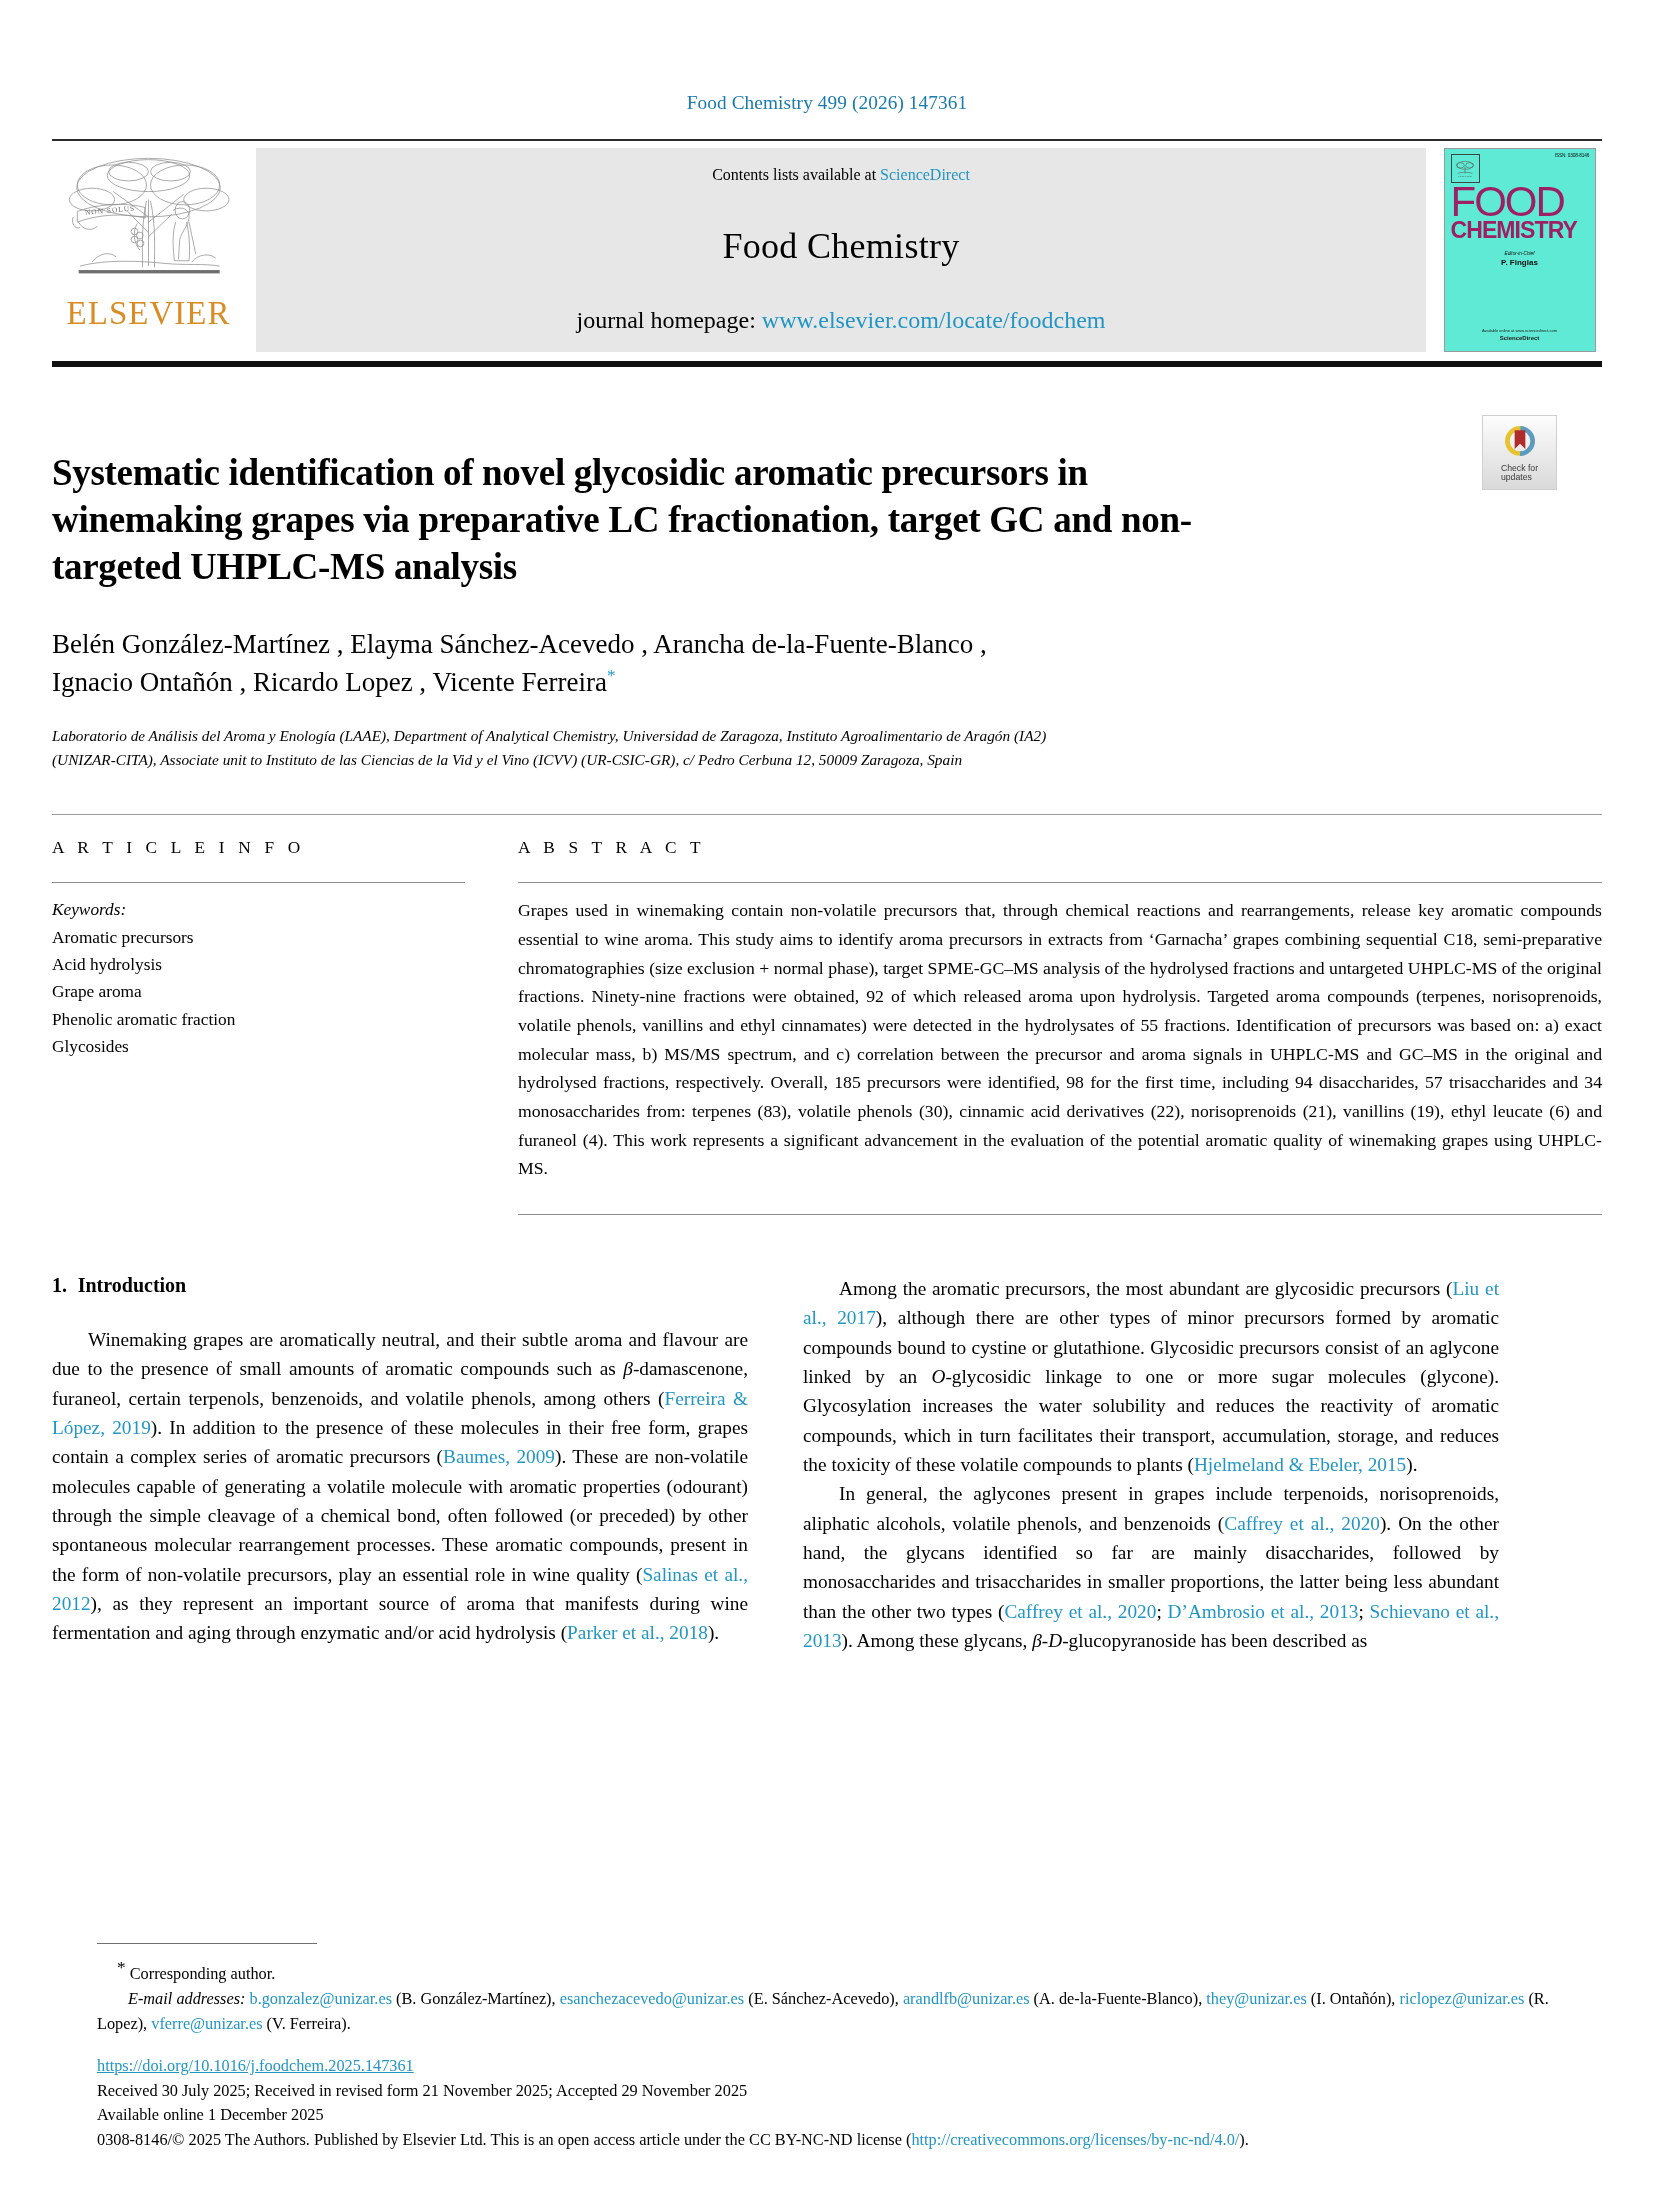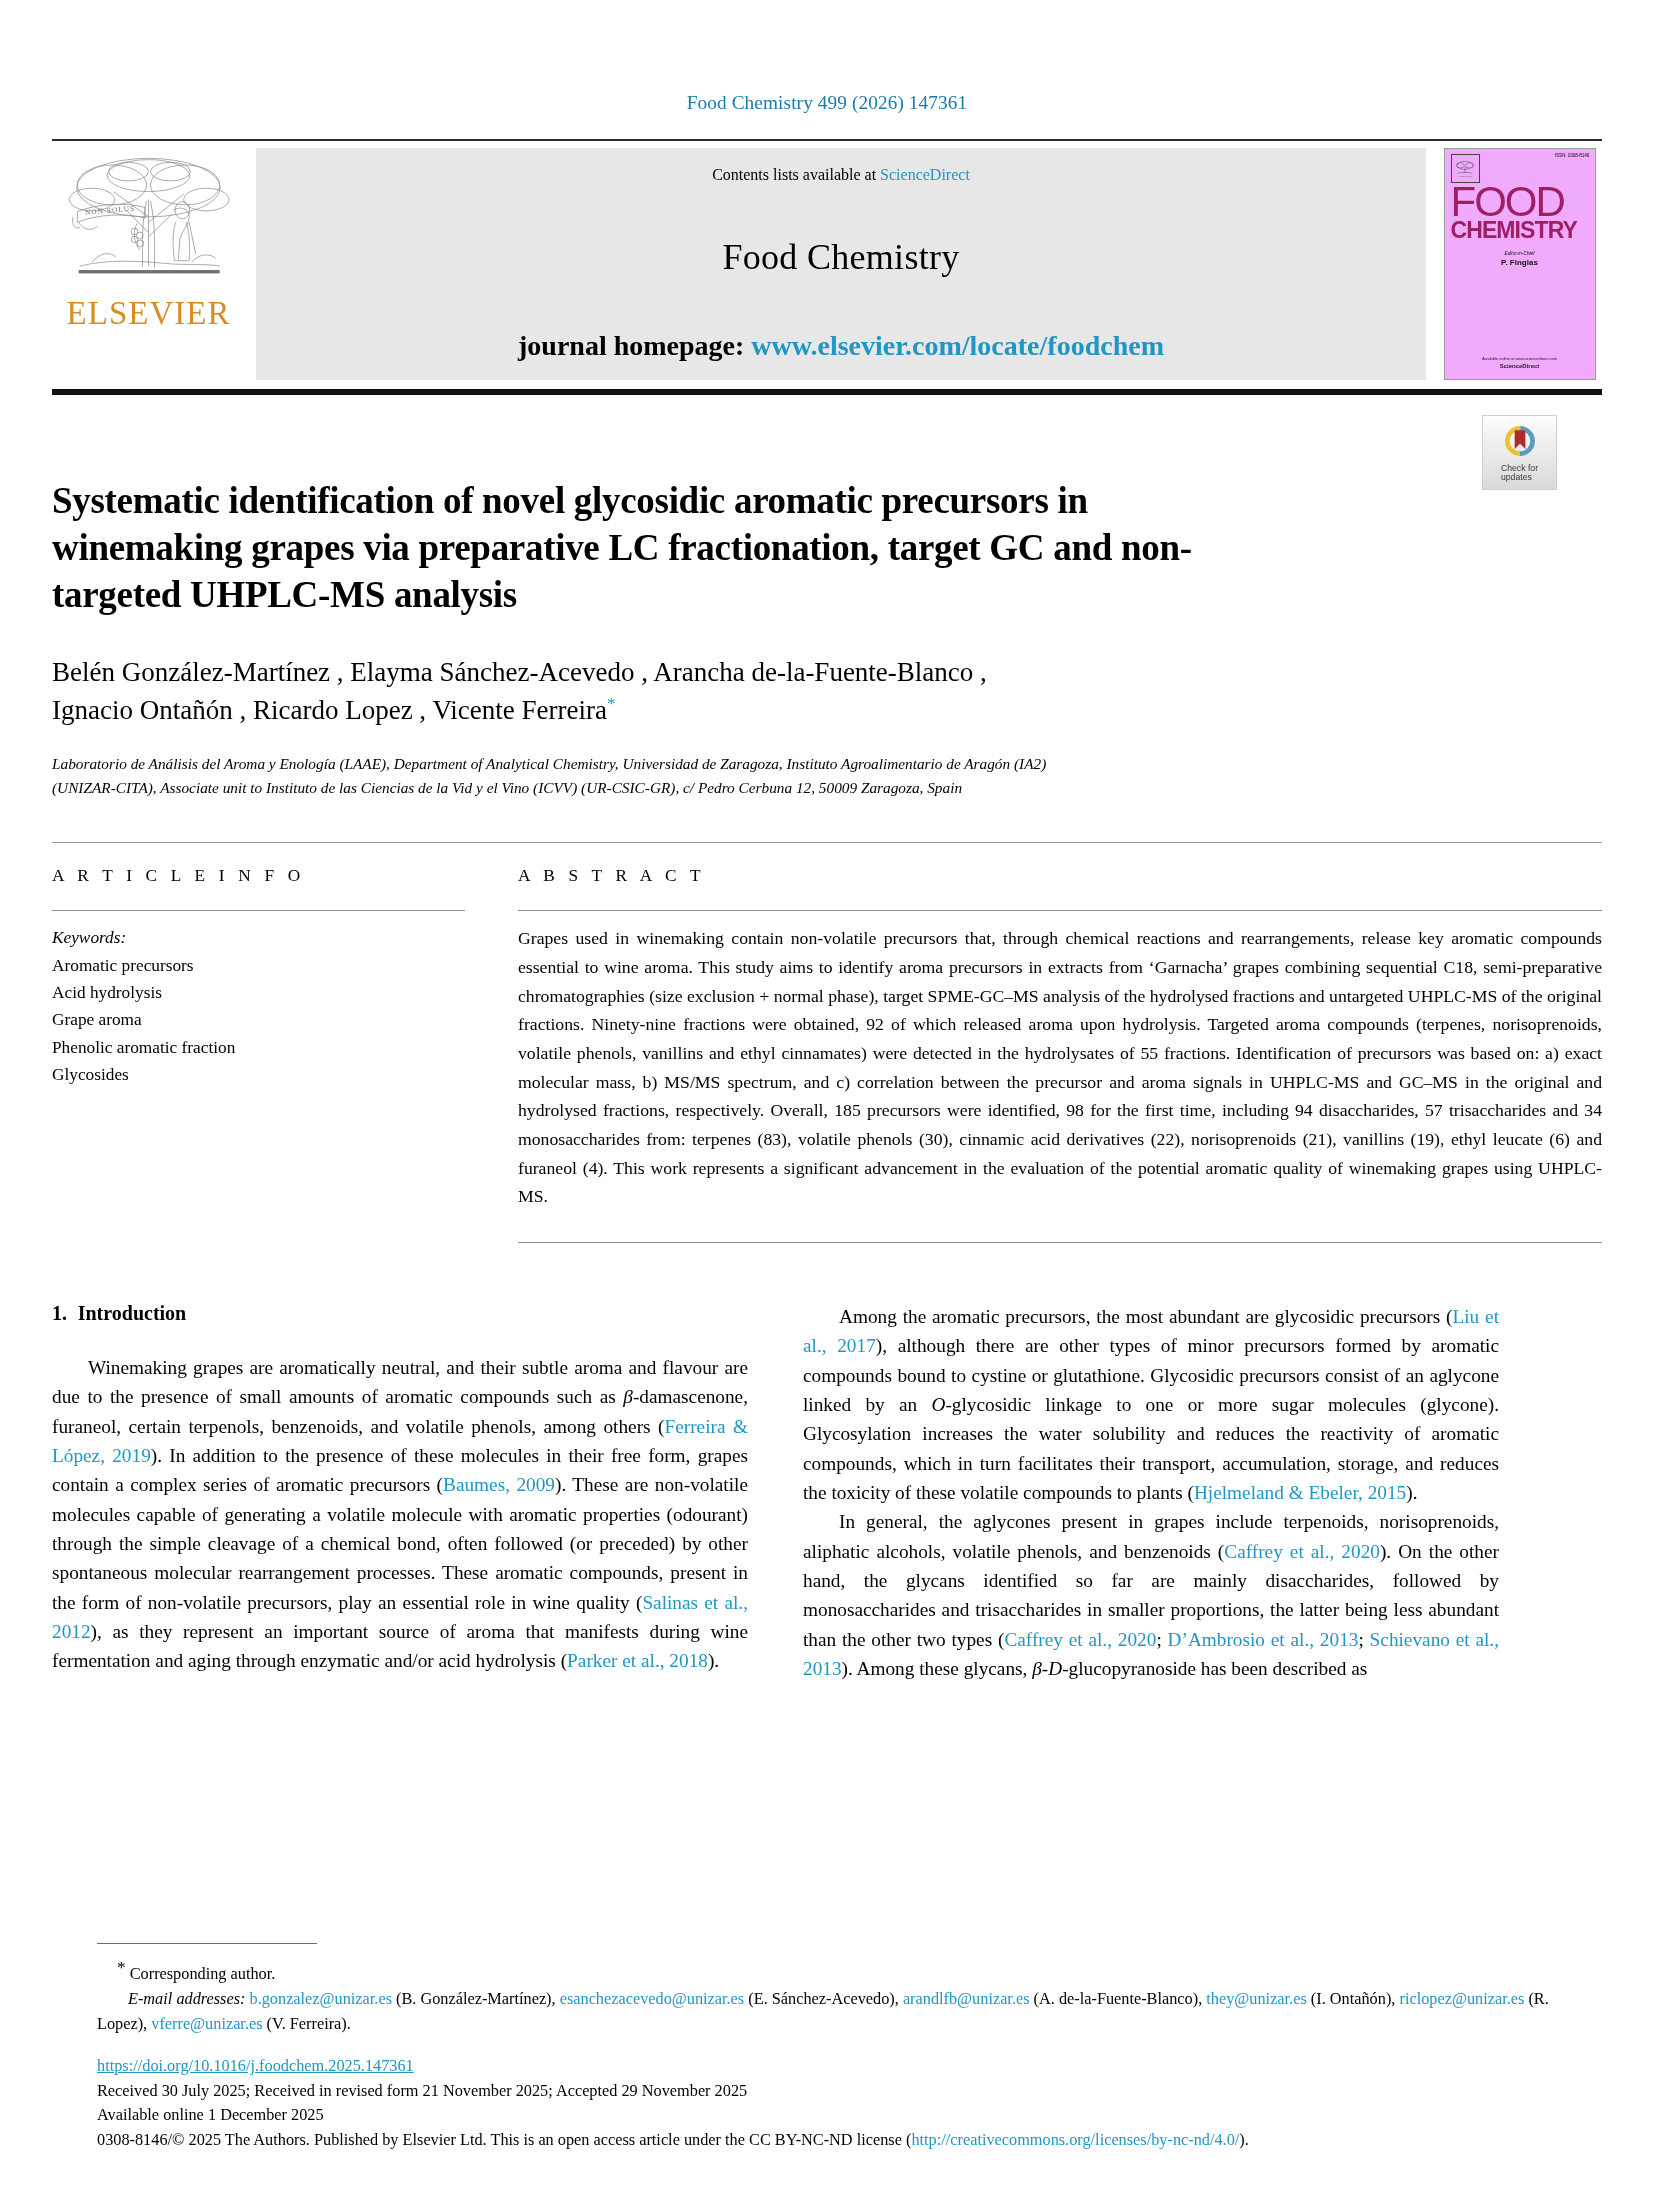--- a/index.html
+++ b/index.html
@@ -71,35 +71,35 @@
     justify-content: space-between;
     padding: 18.7px 6.7px 17.3px 6.7px;
     box-sizing: border-box;
     min-height: 200px;
   }
   .sd-line1 { font-size: 16px; }
   .sd-journal {
     font-size: 36px;
     letter-spacing: 0.3px;
   }
-  .sd-line3 { font-size: 28px; font-weight: bold; }
+  .sd-line3 { font-size: 24px; }
   .lnk { color: #2196c4; }
 
   .cover-block {
     width: 165px;
     flex: 0 0 165px;
     display: flex;
     align-items: flex-start;
     justify-content: center;
   }
   .cover {
     width: 152px;
-    height: 232px;
+    height: 204px;
     border: 0.7px solid #9a9a9a;
-    background: #f0abfc;
+    background: #5eead4;
     box-sizing: border-box;
     position: relative;
     padding: 5.3px 6px;
     overflow: hidden;
   }
   .cov-issn {
     position: absolute;
     right: 5.3px; top: 4.7px;
     font-size: 4.7px;
     font-family: "Liberation Sans", sans-serif;

